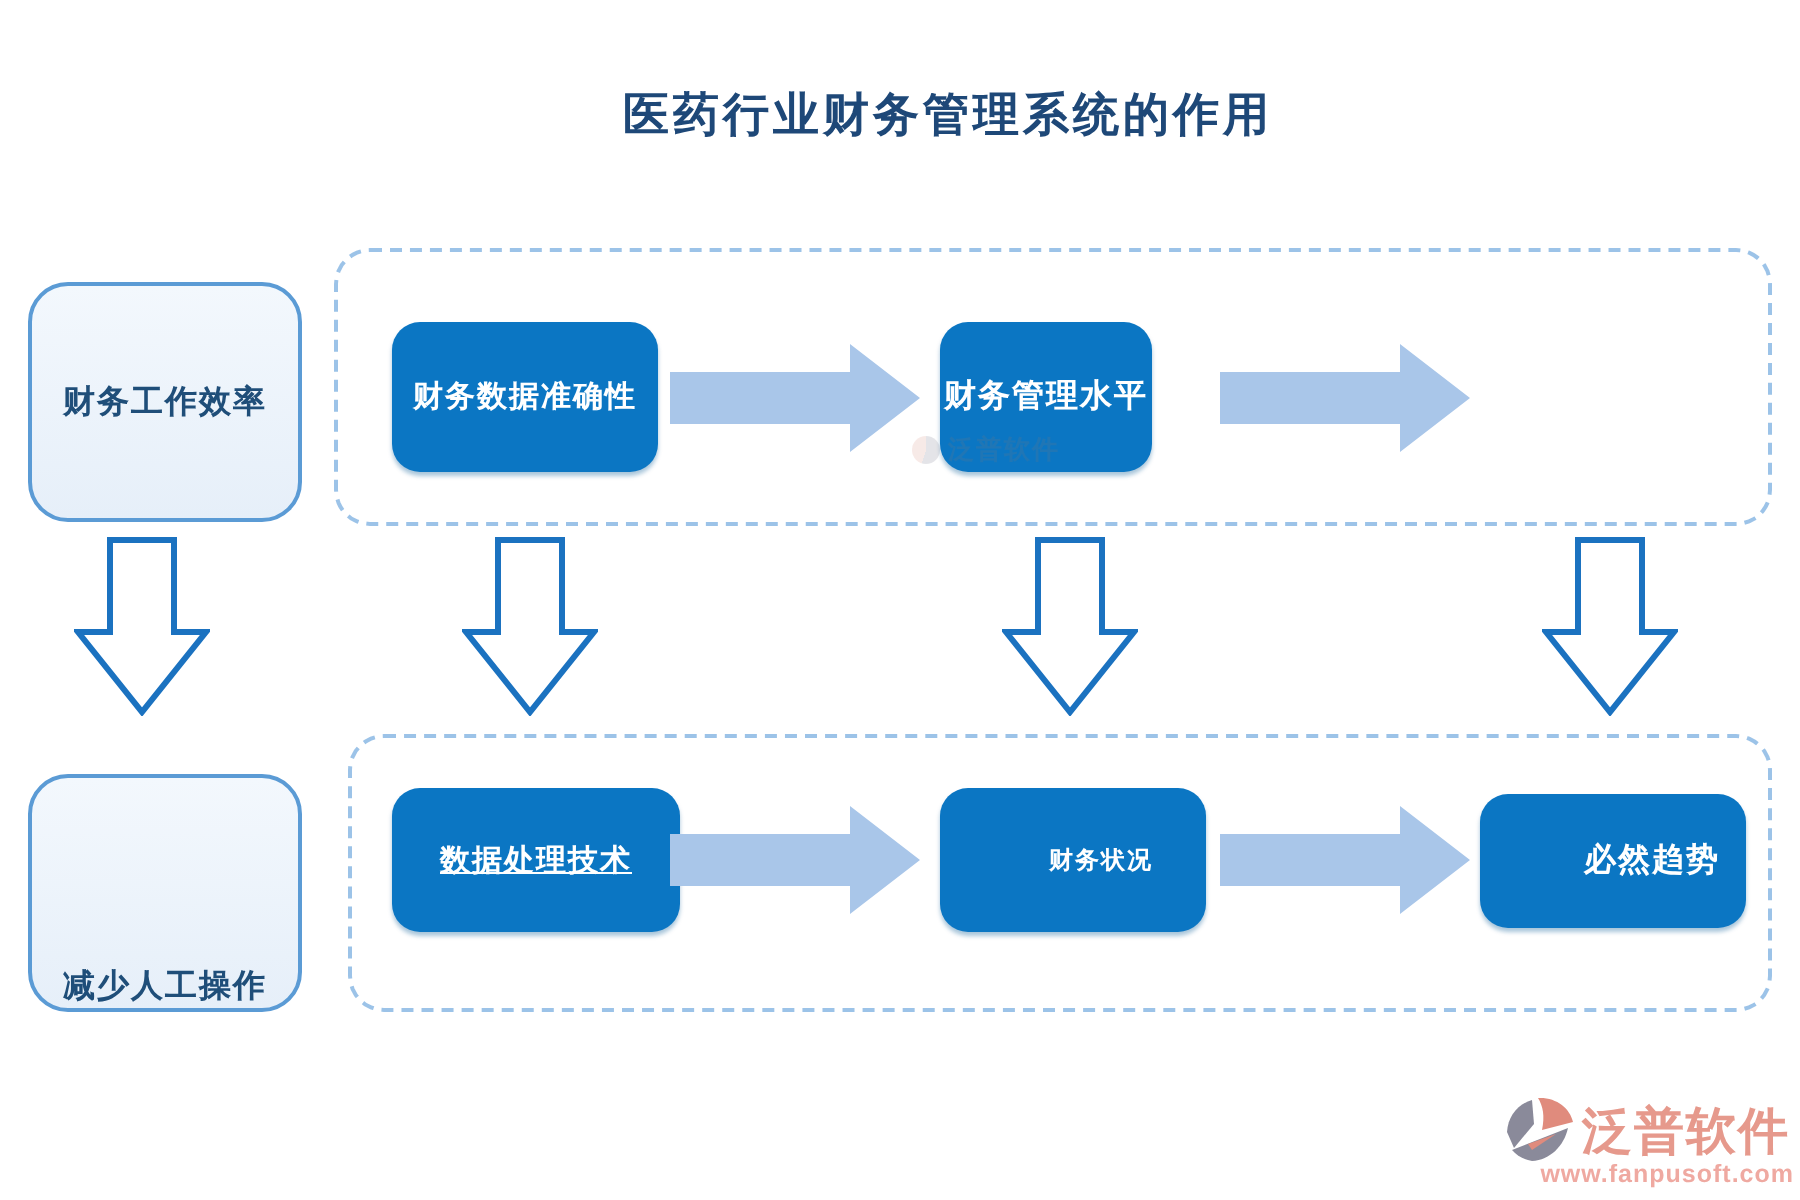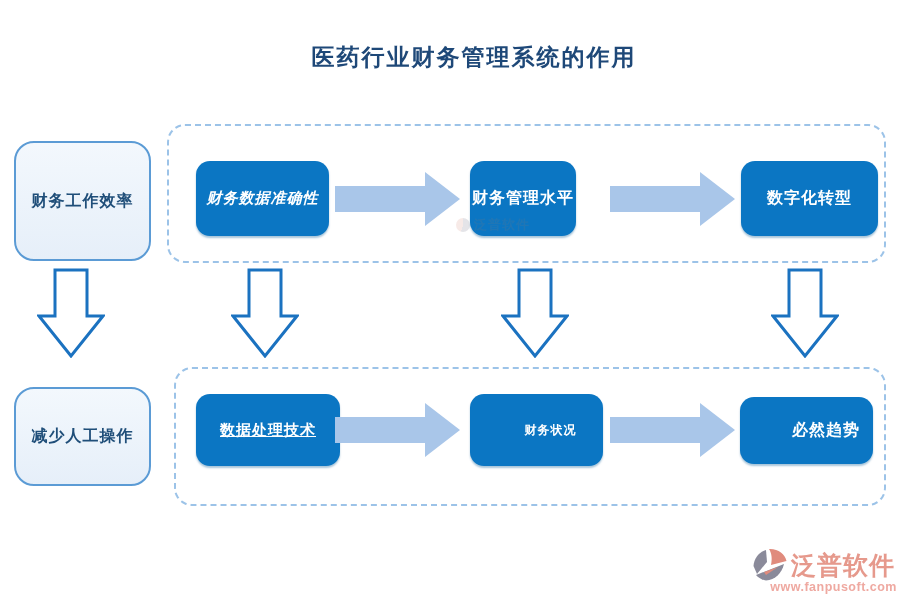--- a/index.html
+++ b/index.html
@@ -35,21 +35,21 @@
     border-radius: 20px;
     display: flex;
     align-items: center;
     justify-content: center;
     font-size: 16px;
     font-weight: 600;
     color: #1F4E79;
     letter-spacing: 1px;
   }
   .side-node.top { top: 141px; }
-  .side-node.bottom { top: 387px; height: 99px; }
+  .side-node.bottom { top: 387px; height: 119px; align-items: flex-end; }
   .dash-panel {
     position: absolute;
     border: 2px dashed #9CC3E8;
     border-radius: 18px;
     background: #ffffff;
   }
   .dash-panel.top { left: 167px; top: 124px; width: 719px; height: 139px; }
   .dash-panel.bottom { left: 174px; top: 367px; width: 712px; height: 139px; }
   .step-node {
     position: absolute;
@@ -121,28 +121,25 @@
   <div class="side-node top">
     <span>财务工作效率</span>
   </div>
   <div class="side-node bottom">
     <span>减少人工操作</span>
   </div>
 
   <div class="dash-panel top"></div>
   <div class="dash-panel bottom"></div>
 
-  <div class="step-node" style="left:196px; top:161px; width:133px; height:75px;font-style:italic;">
+  <div class="step-node" style="left:196px; top:161px; width:133px; height:75px;">
     <span>财务数据准确性</span>
   </div>
   <div class="step-node" style="left:470px; top:161px; width:106px; height:75px; font-size:16px;">
     <span>财务管理水平</span>
-  </div>
-  <div class="step-node" style="left:741px; top:161px; width:137px; height:75px; font-size:16px;">
-    <span>数字化转型</span>
   </div>
 
   <div class="step-node" style="left:196px; top:394px; width:144px; height:72px;text-decoration:underline;">
     <span>数据处理技术</span>
   </div>
   <div class="step-node" style="left:470px; top:394px; width:133px; height:72px; font-size:12px;padding-left:28px;">
     <span>财务状况</span>
   </div>
   <div class="step-node" style="left:740px; top:397px; width:133px; height:67px; font-size:16px;padding-left:39px;">
     <span>必然趋势</span>

